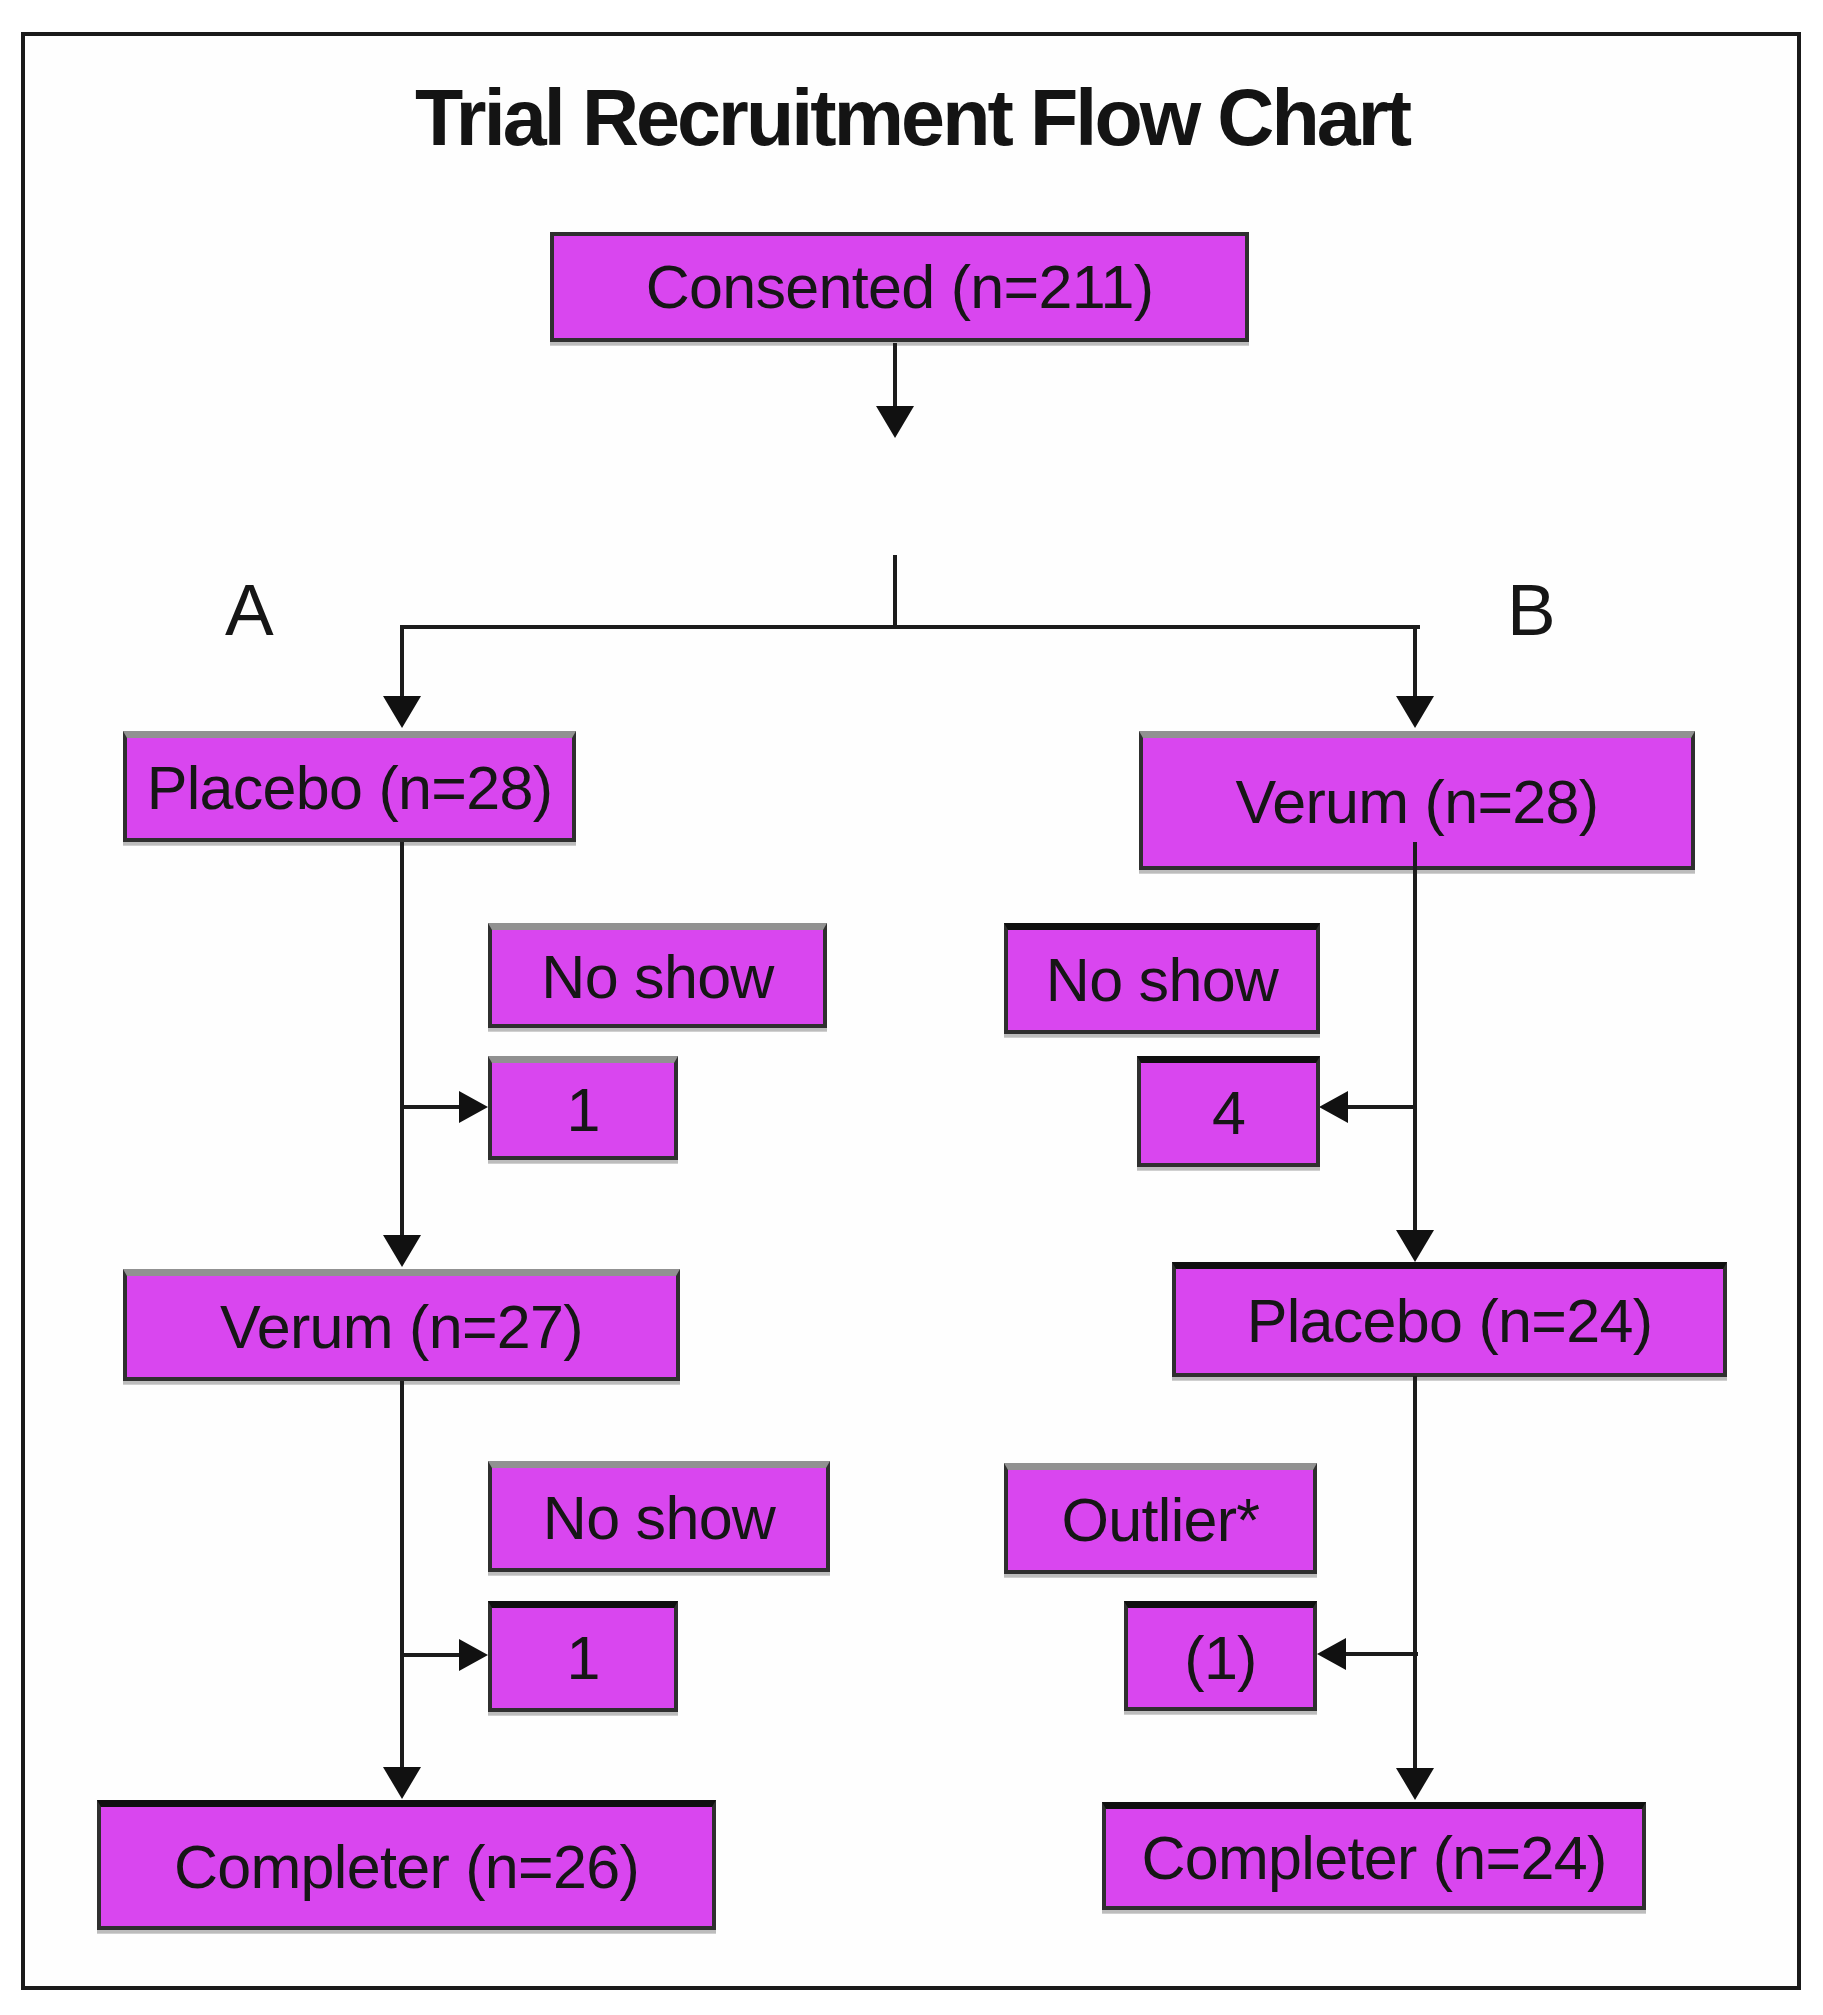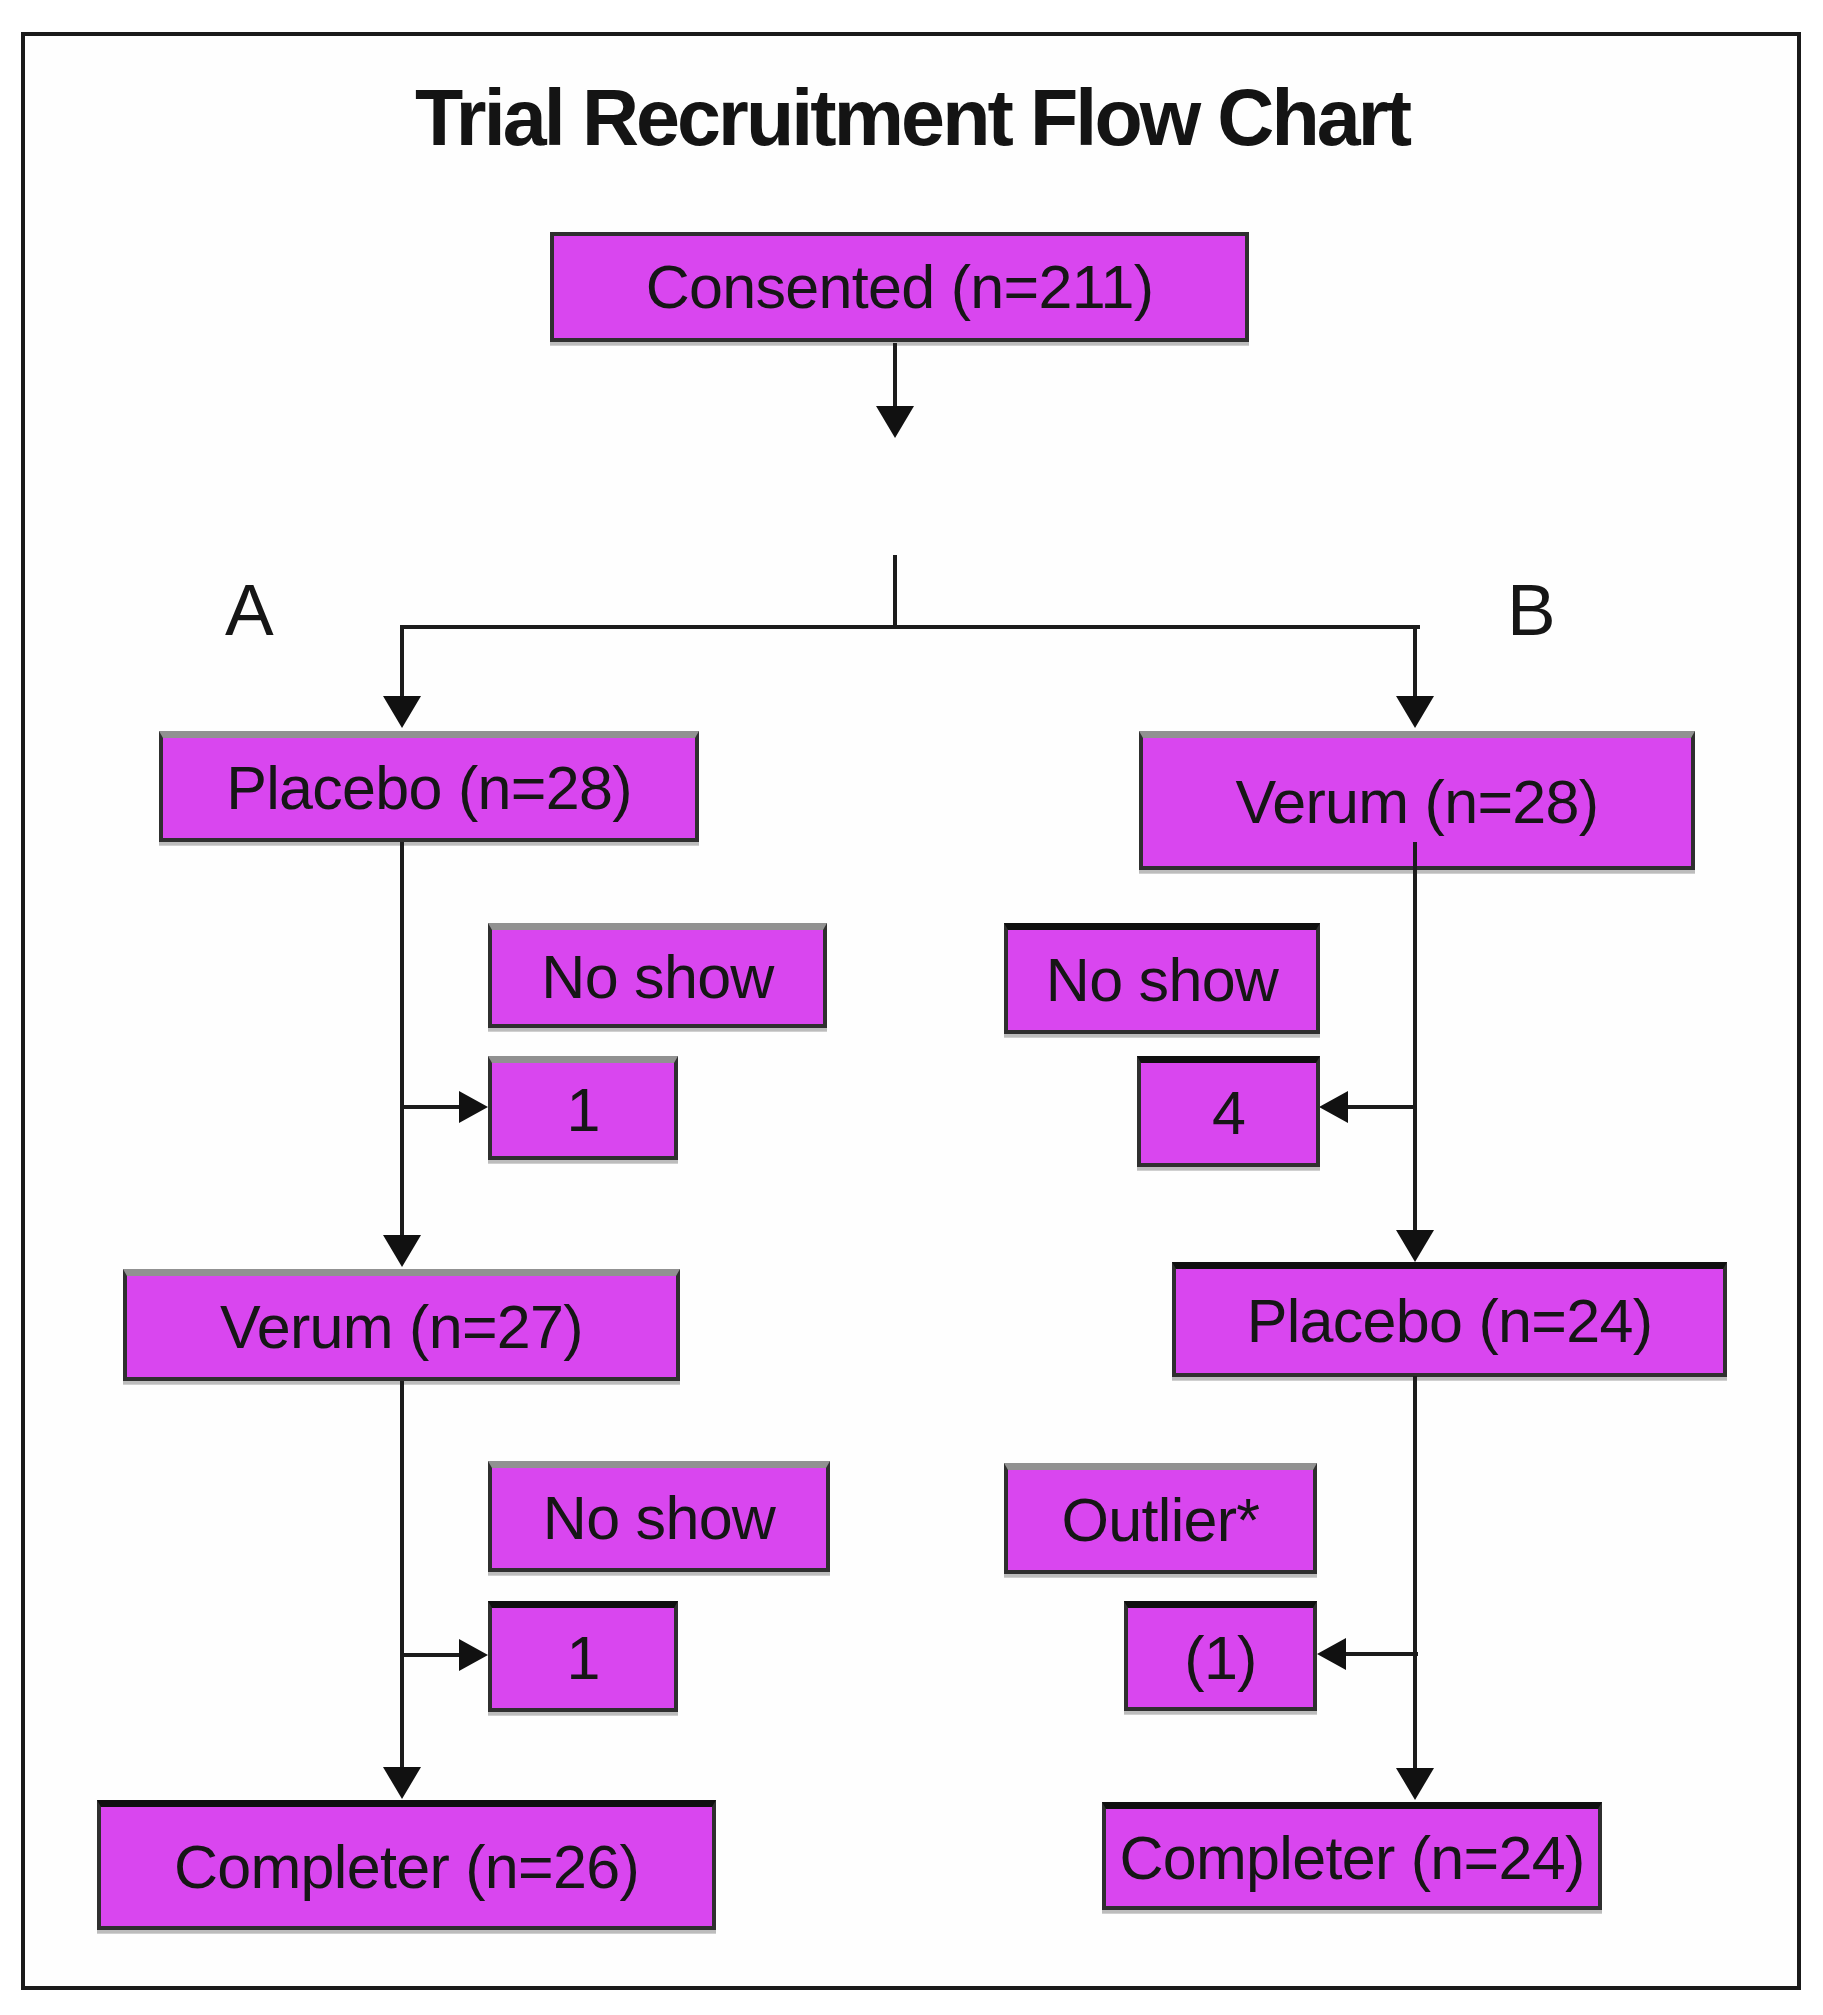--- a/index.html
+++ b/index.html
@@ -81,21 +81,21 @@
 
   <div class="arm-label" style="left:225px;top:568px;">A</div>
   <div class="arm-label" style="left:1507px;top:568px;">B</div>
 
   <div class="vline" style="left:400px;top:627px;width:4.4px;height:70px;"></div>
   <div class="arrow-down" style="left:383px;top:696px;"></div>
 
   <div class="vline" style="left:1413px;top:627px;width:4.4px;height:70px;"></div>
   <div class="arrow-down" style="left:1396px;top:696px;"></div>
 
-  <div class="box gray-top" style="left:123px;top:731px;width:540px;height:111px;margin-left:36px;">
+  <div class="box gray-top" style="left:123px;top:731px;width:453px;height:111px;">
     <span>Placebo (n=28)</span>
   </div>
   <div class="box gray-top" style="left:1139px;top:731px;width:556px;height:139px;">
     <span>Verum (n=28)</span>
   </div>
 
   <div class="vline" style="left:400px;top:842px;width:4.4px;height:393px;"></div>
   <div class="arrow-down" style="left:383px;top:1235px;"></div>
   <div class="hline" style="left:402px;top:1105px;width:58px;height:4.4px;"></div>
   <div class="arrow-right" style="left:459px;top:1091px;"></div>
@@ -146,18 +146,18 @@
   <div class="box gray-top" style="left:1004px;top:1463px;width:313px;height:111px;">
     <span>Outlier*</span>
   </div>
   <div class="box black-top" style="left:1124px;top:1601px;width:193px;height:110px;">
     <span>(1)</span>
   </div>
 
   <div class="box black-top" style="left:97px;top:1800px;width:619px;height:130px;">
     <span>Completer (n=26)</span>
   </div>
-  <div class="box black-top" style="left:1102px;top:1802px;width:500px;height:108px;">
+  <div class="box black-top" style="left:1102px;top:1802px;width:544px;height:108px;">
     <span>Completer (n=24)</span>
   </div>
 
 </div>
 
 
 </body></html>

